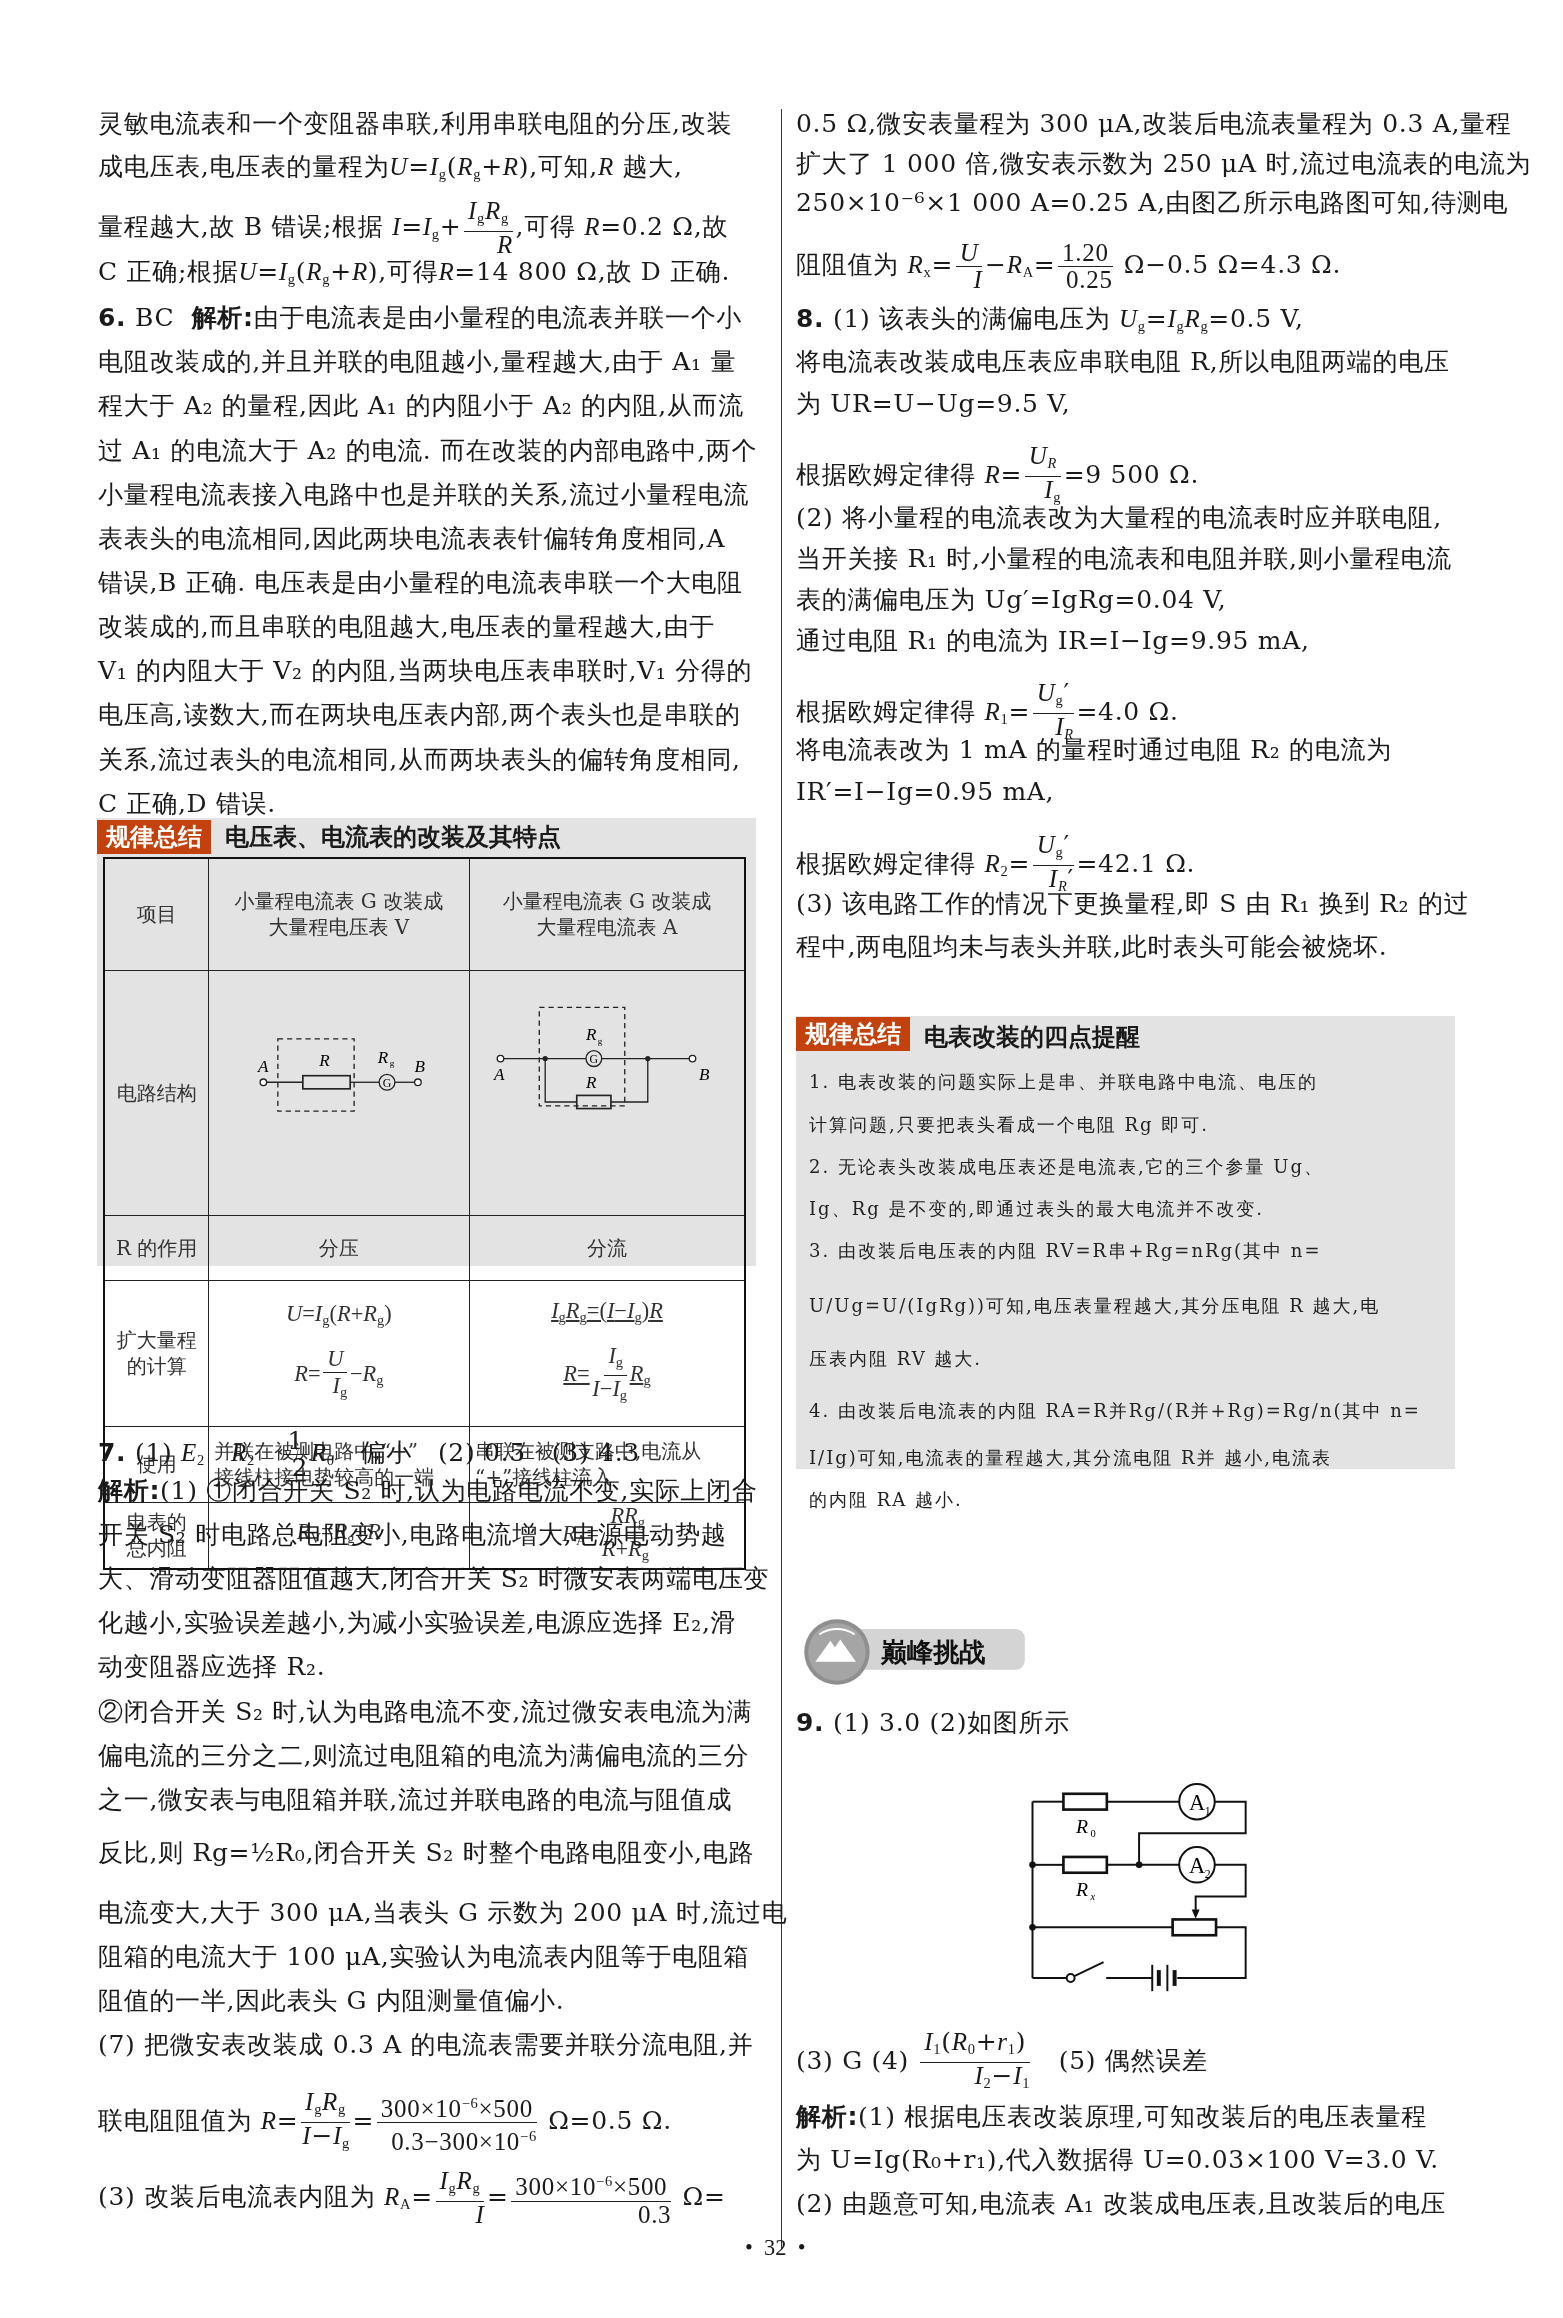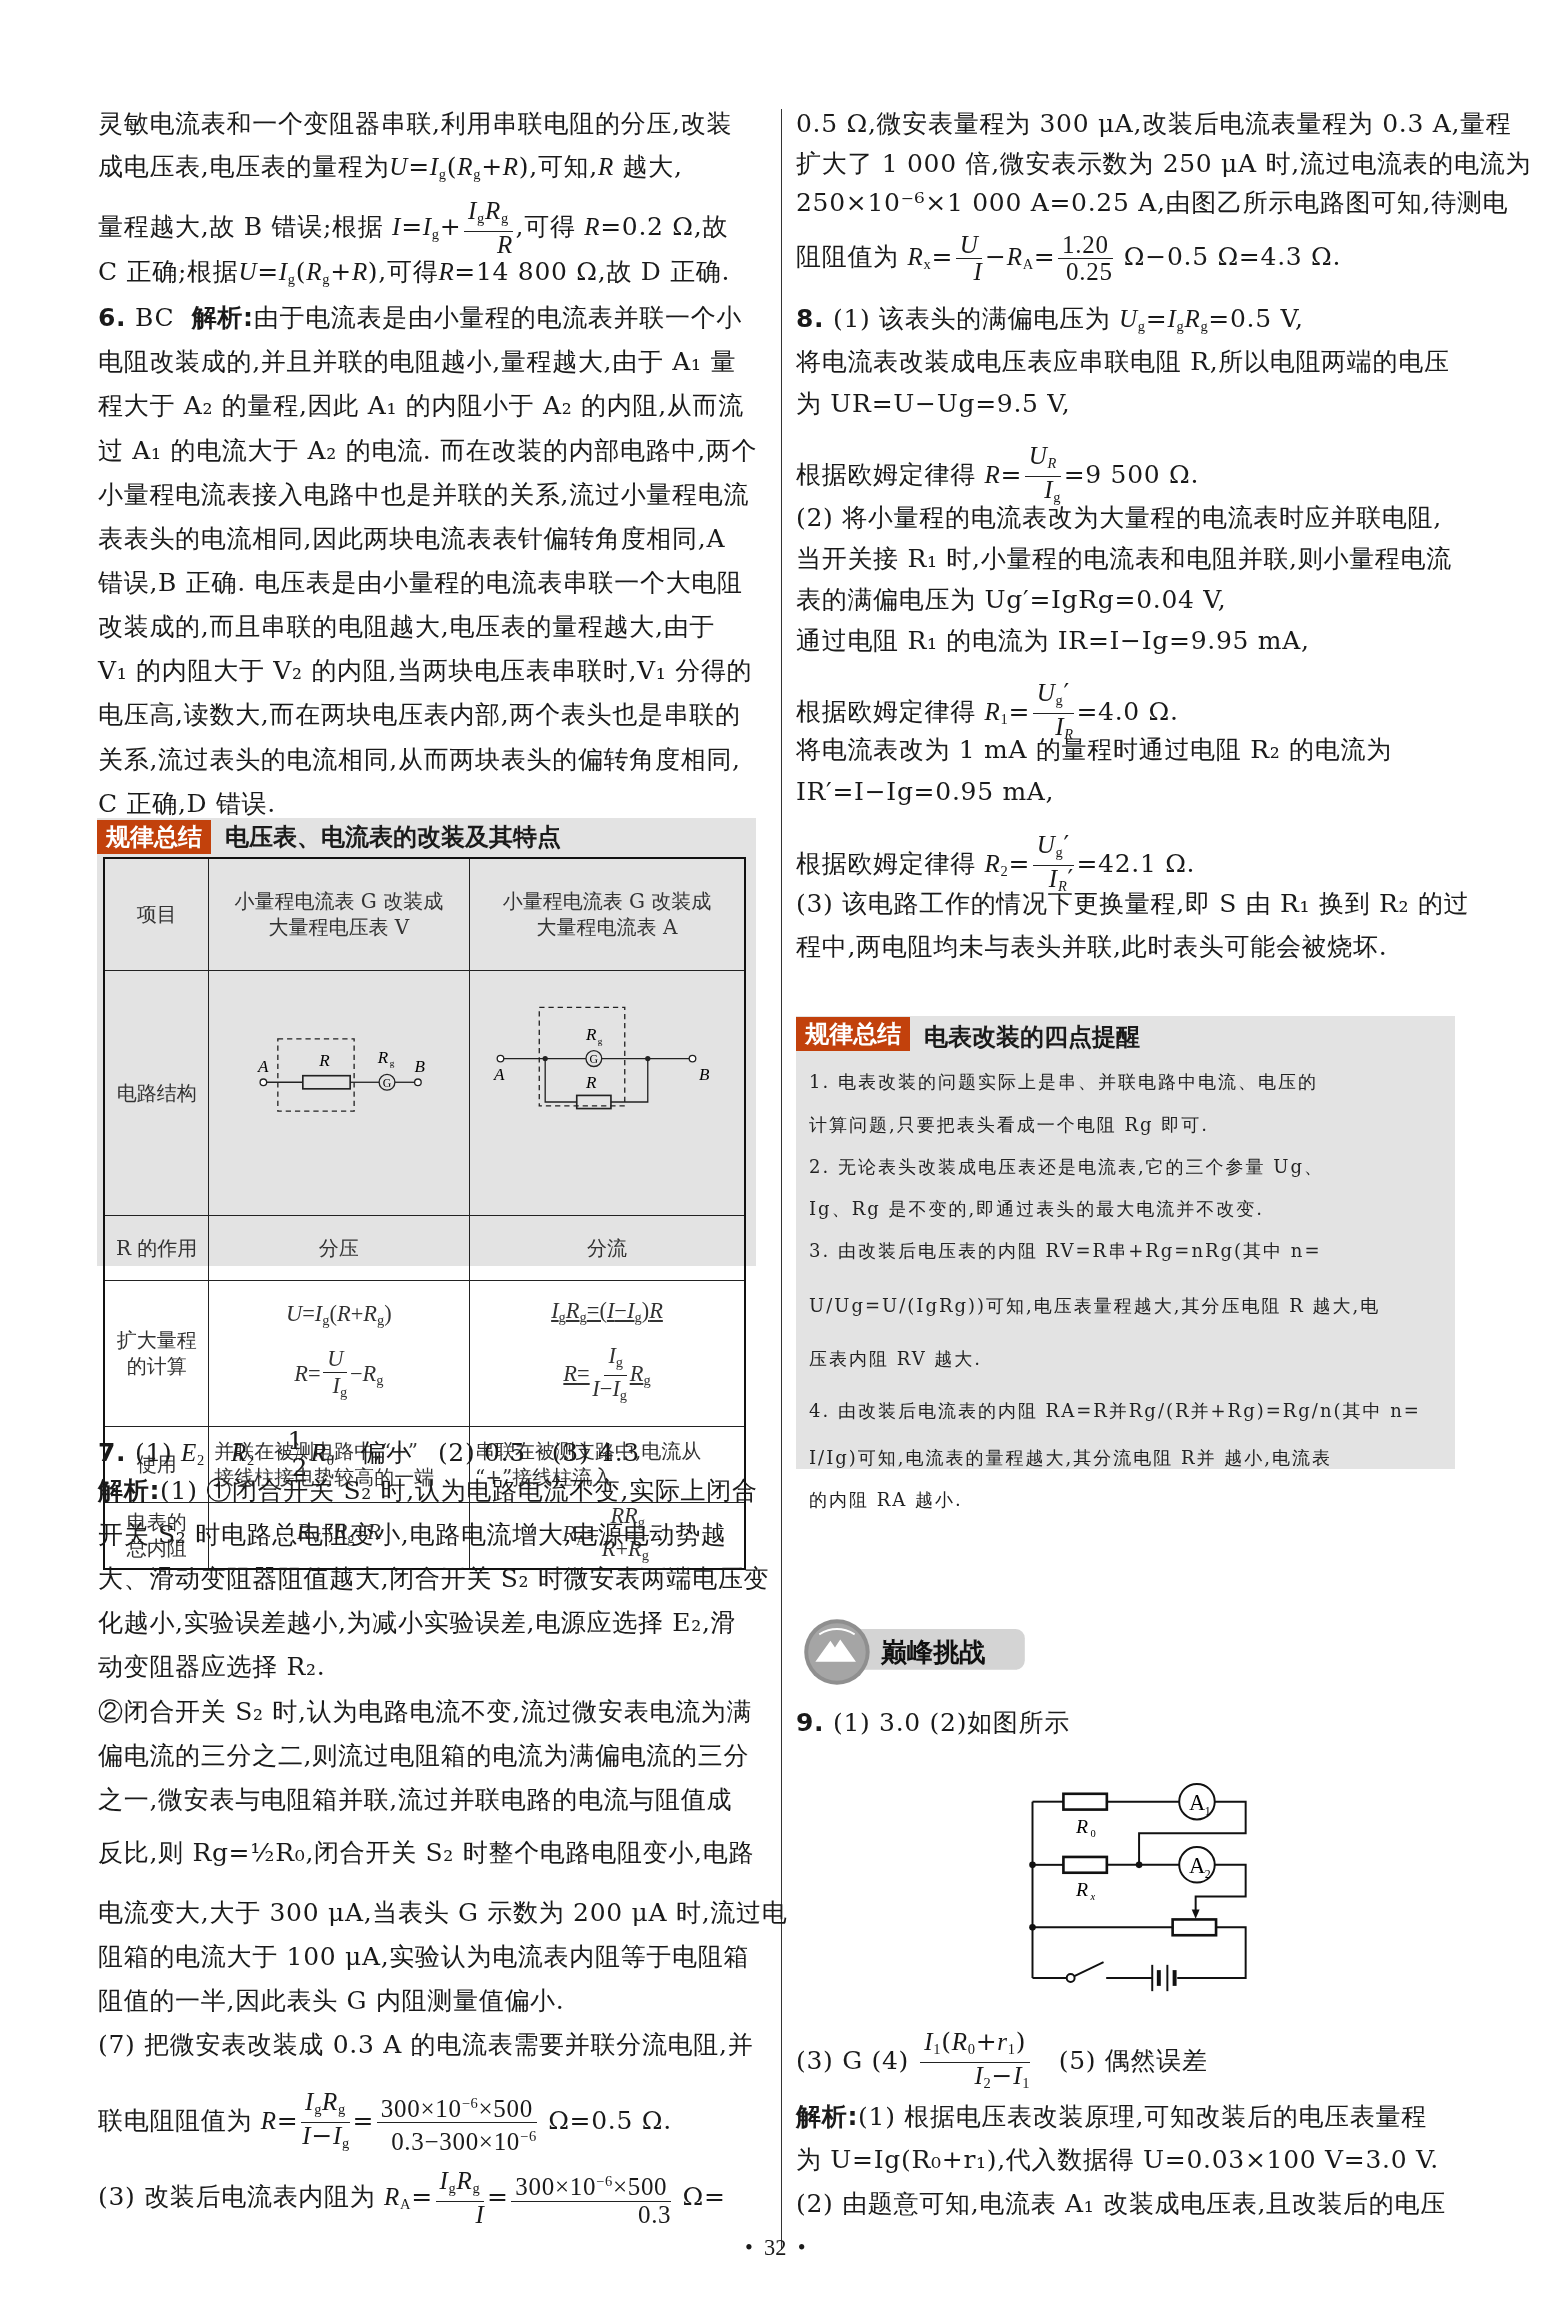--- a/index.html
+++ b/index.html
@@ -194,21 +194,21 @@
       </span>=<span class="frac">
         <span class="n">300×10<sup>−6</sup>×500</span>
         <span class="n">0.3</span>
       </span> Ω=</div>
 </div>
 
 <div class="col" id="right">
   <div class="p" style="top:109px">0.5 Ω,微安表量程为 300 μA,改装后电流表量程为 0.3 A,量程</div>
   <div class="p" style="top:149px">扩大了 1 000 倍,微安表示数为 250 μA 时,流过电流表的电流为</div>
   <div class="p" style="top:188px">250×10⁻⁶×1 000 A=0.25 A,由图乙所示电路图可知,待测电</div>
-  <div class="p" style="top:232px">阻阻值为 <i class="v">R</i><sub>x</sub>=<span class="frac">
+  <div class="p" style="top:240px">阻阻值为 <i class="v">R</i><sub>x</sub>=<span class="frac">
         <span><i class="v">U</i></span>
         <span><i class="v">I</i></span>
       </span>−<i class="v">R</i><sub>A</sub>=<span class="frac">
         <span class="n">1.20</span>
         <span class="n">0.25</span>
       </span> Ω−0.5 Ω=4.3 Ω.</div>
 
   <div class="p" style="top:304px"><span class="b">8.</span> (1) 该表头的满偏电压为 <i class="v">U</i><sub>g</sub>=<i class="v">I</i><sub>g</sub><i class="v">R</i><sub>g</sub>=0.5 V,</div>
   <div class="p" style="top:347px">将电流表改装成电压表应串联电阻 R,所以电阻两端的电压</div>
   <div class="p" style="top:389px">为 UR=U−Ug=9.5 V,</div>

